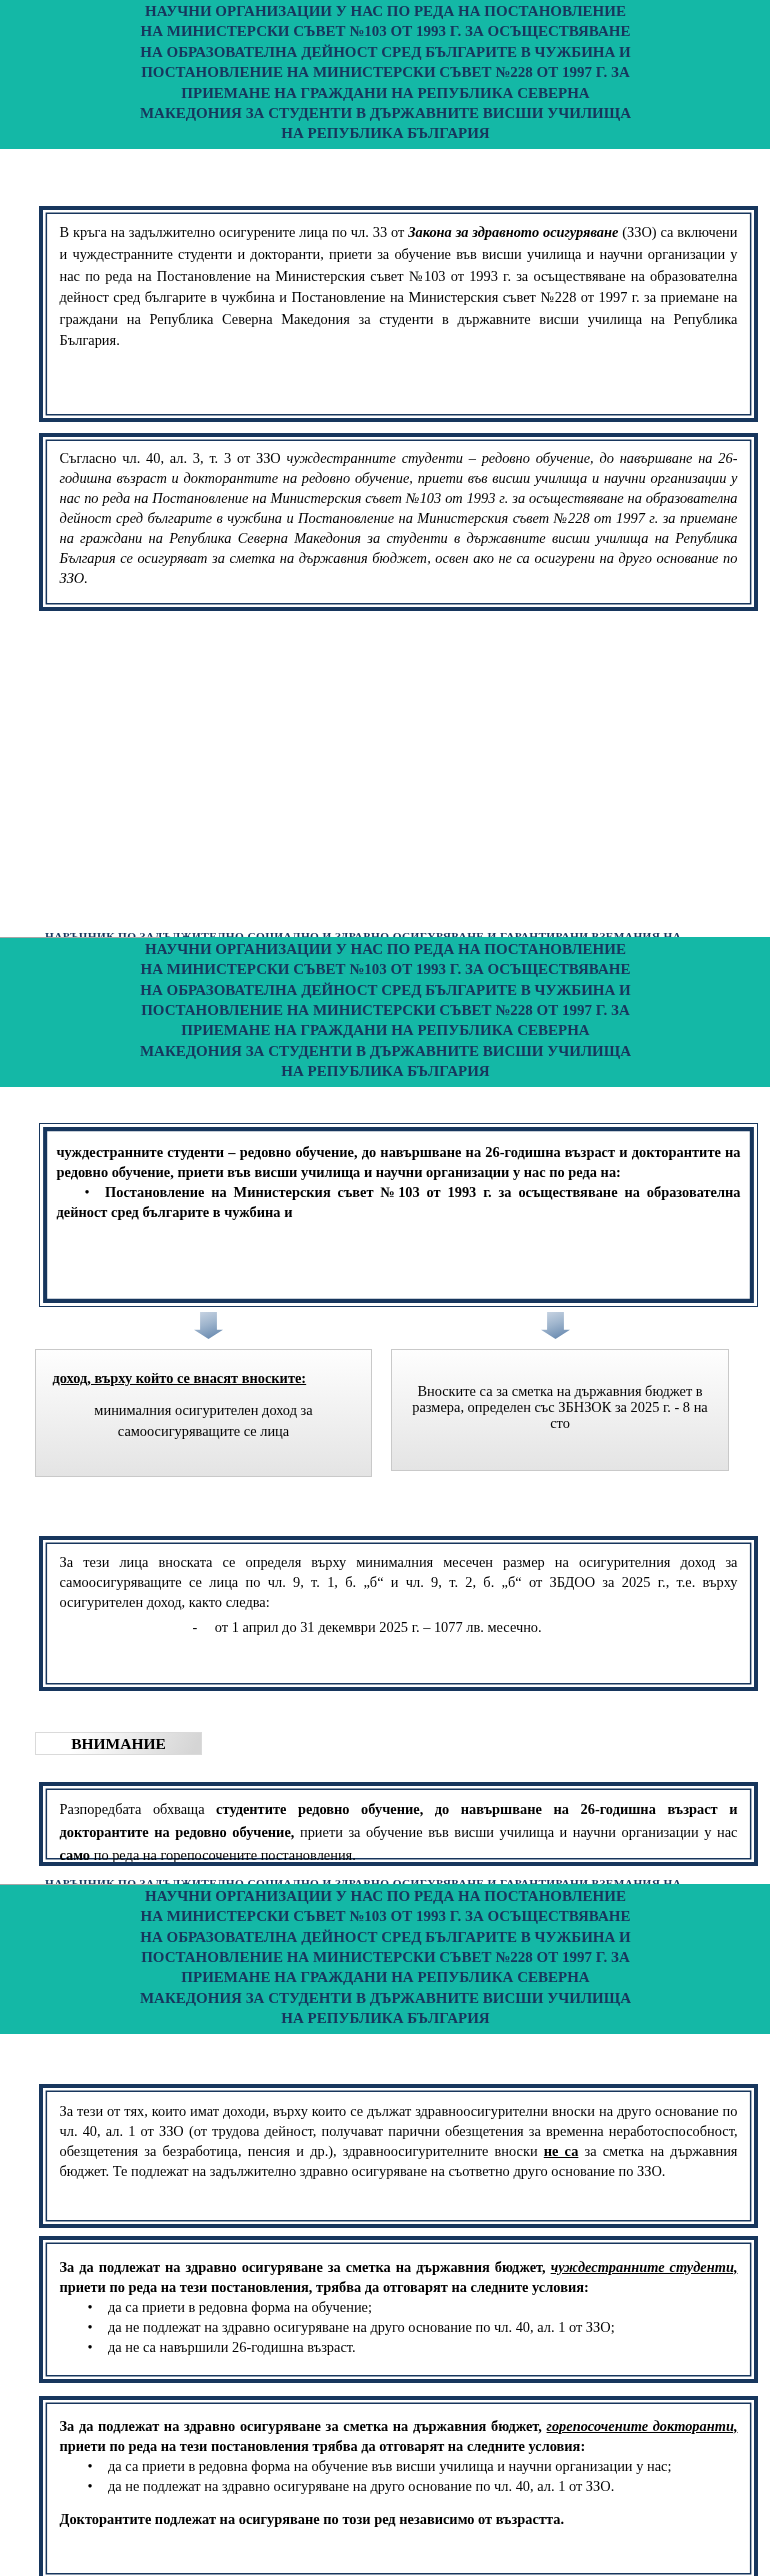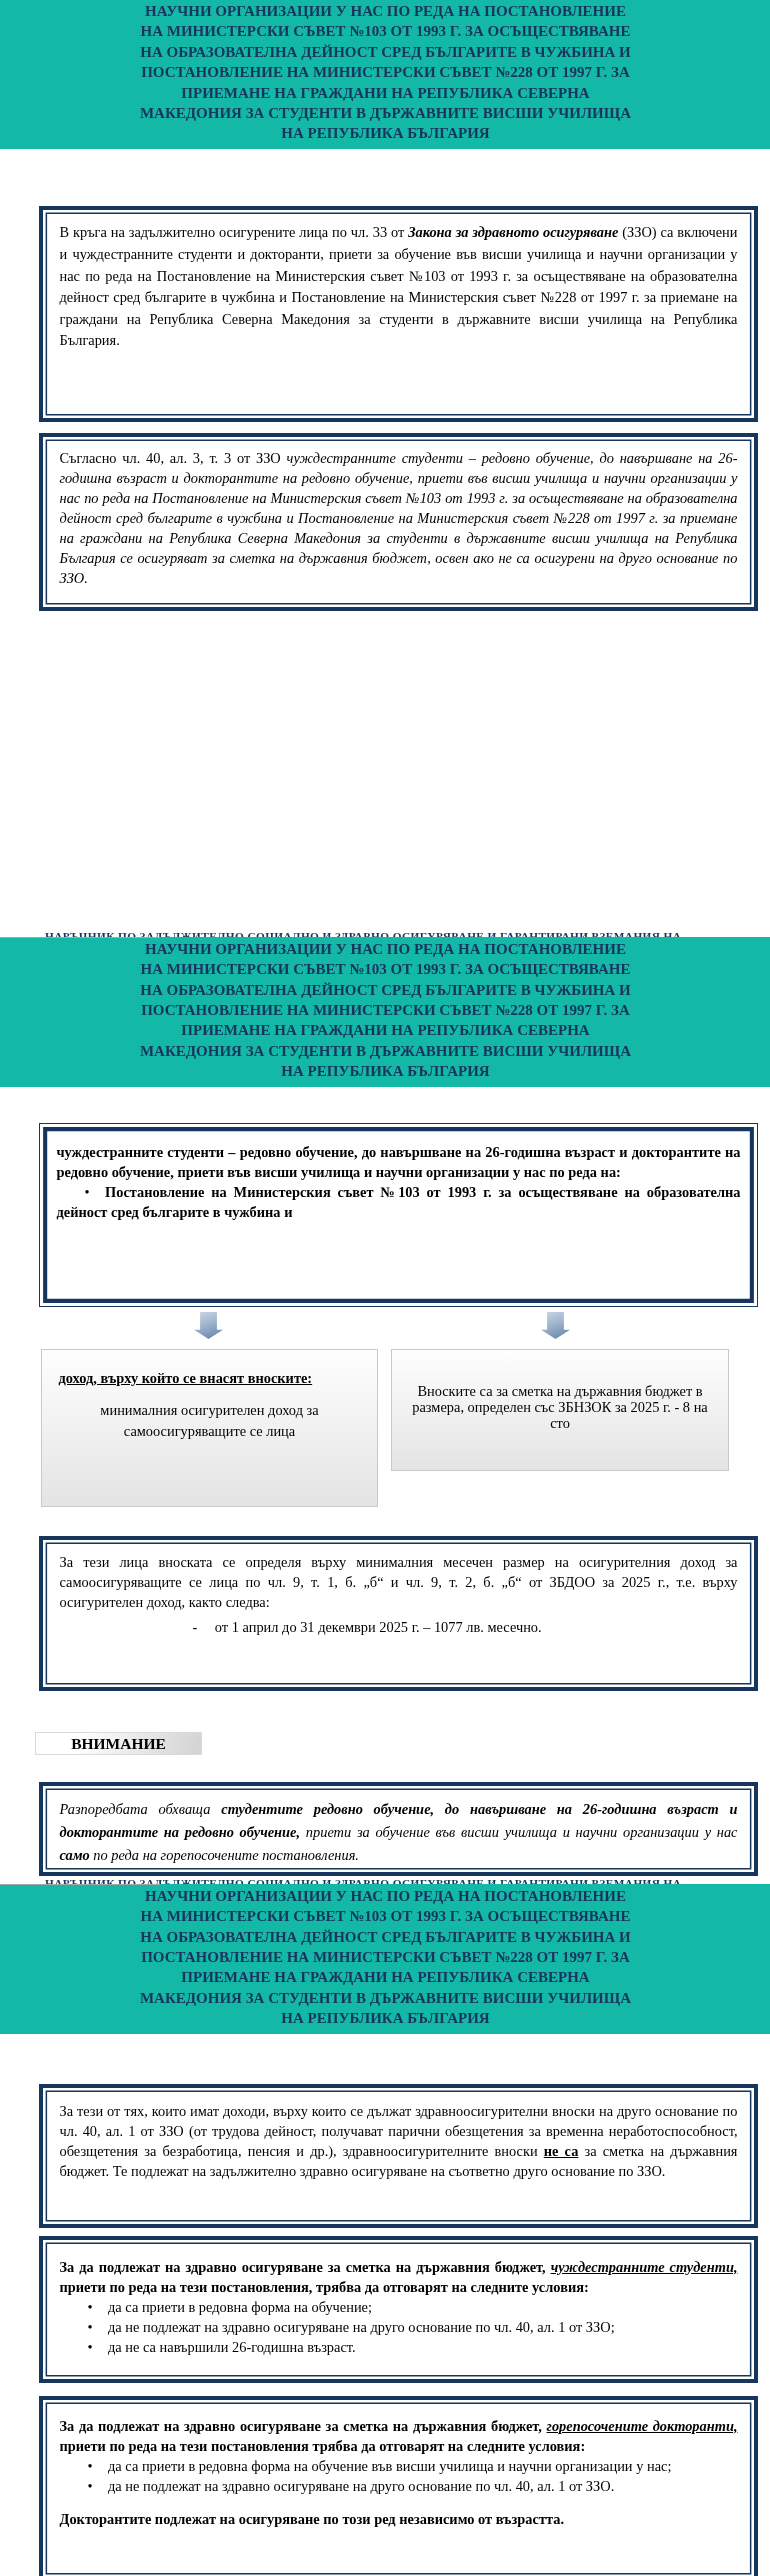--- a/index.html
+++ b/index.html
@@ -32,21 +32,21 @@
     font-size:14.4px;overflow:hidden;
   }
   .navy-box.alt{
     border:1.5px solid #17365D;
     box-shadow:inset 0 0 0 3.1px #ffffff, inset 0 0 0 7.2px #17365D;
   }
   #box1{top:206px;height:216px;padding:12.4px 16.5px;line-height:21.6px;}
   #box2{top:433px;height:178px;padding:11.3px 16.5px;line-height:20px;}
   #p2box{top:1123px;height:184px;padding:17.5px 16.5px;line-height:20px;}
   #moneybox{top:1536px;height:155px;padding:13.4px 16.5px;line-height:19.6px;}
-  #scopebox{top:1782px;height:94px;padding:12.4px 16.5px;line-height:23px;font-style:italic;}
+  #scopebox{top:1782px;height:84px;padding:12.4px 16.5px;line-height:23px;}
   #boxA{top:2084px;height:144px;padding:13.4px 16.5px;line-height:20px;}
   #boxB{top:2236px;height:147px;padding:16.5px 16.5px;line-height:20px;}
   #boxC{top:2396px;height:185px;padding:15.5px 16.5px;line-height:20px;}
 
   
   .blk{text-align:justify;}
   .blk.center{text-align:center;}
   .blk.left,.blk.heading{text-align:left;}
   .blk.bullet{text-indent:28px;}
   .blk.bullet::before{content:"\2022";margin-right:15.5px;}
@@ -66,21 +66,21 @@
   #arrowL{left:194px;}
   #arrowR{left:541px;}
 
   
   .gray-card{
     position:absolute;top:1349px;box-sizing:border-box;
     border:0.5px solid #C9C9C9;
     background:linear-gradient(#FEFEFE,#E4E4E4);
     font-size:14.4px;overflow:hidden;
   }
-  #grayL{left:41px;width:337px;height:158px;padding:17.5px 16.5px;line-height:20.6px;}
+  #grayL{left:35px;width:337px;height:128px;padding:17.5px 16.5px;line-height:20.6px;}
   #grayL .blk.center{margin-top:12.4px;}
   #grayR{left:391px;width:338px;height:122px;padding:33px 19.6px;line-height:16px;}
 
   
   #attention{
     position:absolute;top:1732px;left:35px;width:167px;height:23px;
     box-sizing:border-box;border:0.5px solid #DADADA;
     background:linear-gradient(115deg,#FFFFFF 25%,#D5D5D5 95%);
     display:flex;align-items:center;justify-content:center;
     font-size:15.5px;font-weight:bold;

